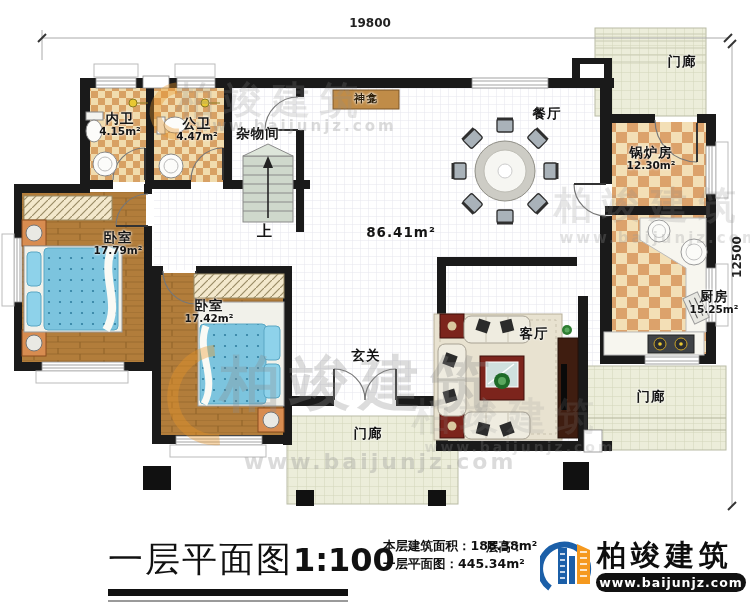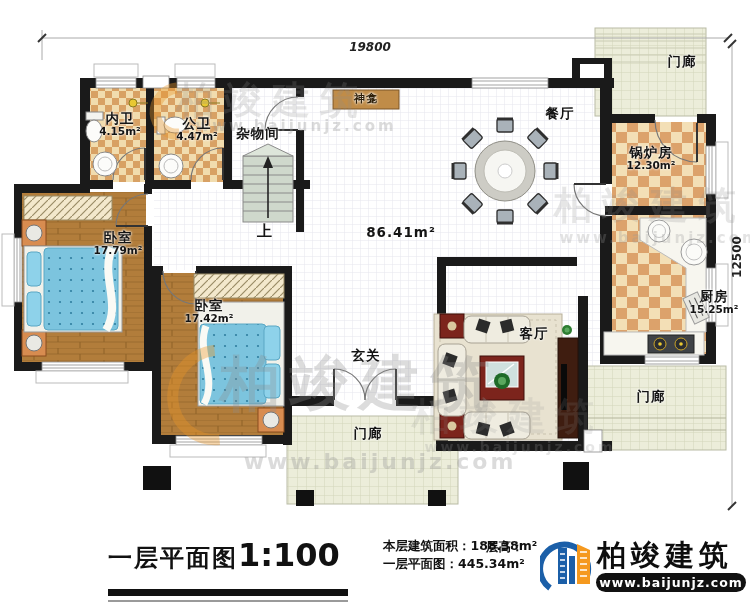--- a/index.html
+++ b/index.html
@@ -14,21 +14,21 @@
   .rlabel .ar{font-size:10.5px;display:block;letter-spacing:0;}
   .dim{position:absolute;transform:translate(-50%,-50%);font-size:12px;font-weight:bold;color:#222;z-index:6;}
   .dim.vert{transform:translate(-50%,-50%) rotate(-90deg);}
   .wm{position:absolute;transform:translate(-50%,-50%);font-weight:900;color:rgba(138,138,138,0.30);
       letter-spacing:10px;white-space:nowrap;z-index:5;pointer-events:none;}
   .wm.url{font-weight:800;letter-spacing:3px;color:rgba(150,150,150,0.34);}
   .wm-swoosh{position:absolute;border:11px solid transparent;border-left-color:rgba(235,150,40,.38);
       border-bottom-color:rgba(235,150,40,.38);border-radius:50%;transform:rotate(40deg);z-index:5;pointer-events:none;}
   
   .title-block{position:absolute;left:108px;top:536px;z-index:7;color:#111;}
-  .title-block .t{font-size:24px;font-weight:700;letter-spacing:2px;}
+  .title-block .t{font-size:35px;font-weight:400;letter-spacing:2px;}
   .title-block .s{font-size:32px;font-weight:700;}
   .title-underline{position:absolute;left:108px;top:589px;width:240px;height:7px;background:#111;z-index:7;}
   .title-underline2{position:absolute;left:108px;top:600px;width:240px;height:2px;background:#9a9a9a;z-index:7;}
   .stats{position:absolute;left:358px;top:537px;z-index:7;color:#111;font-size:12.5px;font-weight:bold;line-height:18px;white-space:nowrap;margin-left:25px;}
   .floor-h{position:absolute;left:486px;top:539px;z-index:7;color:#111;font-size:12.5px;font-weight:bold;}
   .logo{position:absolute;left:540px;top:534px;width:206px;height:68px;z-index:8;}
   .logo .glyph{position:absolute;left:0;top:2px;}
   .logo .name{position:absolute;left:57px;top:2px;font-size:29px;font-weight:900;letter-spacing:5px;color:#0d0d0d;white-space:nowrap;}
   .logo .urlbar{position:absolute;left:56px;top:39px;width:150px;height:19px;background:#111;border-radius:10px;
       color:#fff;font-size:12.5px;font-weight:bold;letter-spacing:1px;text-align:center;line-height:19px;}
@@ -365,38 +365,38 @@
 <div class="wm" style="left:360px;top:384px;font-size:60px;">柏竣建筑</div>
 <div class="wm url" style="left:380px;top:461px;font-size:22px;">www.baijunjz.com</div>
 <div class="wm-swoosh" style="left:168px;top:344px;width:76px;height:80px;"></div>
 
 <div class="wm" style="left:650px;top:205px;font-size:38px;opacity:.7;">柏竣建筑</div>
 <div class="wm url" style="left:660px;top:238px;font-size:15px;opacity:.8;">www.baijunjz.com</div>
 
 <div class="wm" style="left:508px;top:416px;font-size:38px;opacity:.55;">柏竣建筑</div>
 <div class="wm url" style="left:520px;top:447px;font-size:14px;opacity:.7;">www.baijunjz.com</div>
 
-<div class="dim" style="left:370px;top:47px;font-style:italic;">19800</div>
+<div class="dim" style="left:370px;top:23px;">19800</div>
 <div class="dim vert" style="left:737px;top:257px;">12500</div>
 
 <div class="rlabel" style="left:120px;top:124px;">
   <span class="nm">内卫</span>
   <span class="ar">4.15m²</span>
 </div>
 <div class="rlabel" style="left:197px;top:129px;">
   <span class="nm">公卫</span>
   <span class="ar">4.47m²</span>
 </div>
 <div class="rlabel" style="left:258px;top:134px;">
   <span class="nm">杂物间</span>
 </div>
 <div class="rlabel" style="left:366px;top:99px;">
   <span class="nm sm" style="color:#2e1f08;">神龛</span>
 </div>
-<div class="rlabel" style="left:547px;top:114px;margin-left:13px;">
+<div class="rlabel" style="left:547px;top:114px;">
   <span class="nm">餐厅</span>
 </div>
 <div class="rlabel" style="left:651px;top:158px;">
   <span class="nm">锅炉房</span>
   <span class="ar">12.30m²</span>
 </div>
 <div class="rlabel" style="left:682px;top:62px;">
   <span class="nm">门廊</span>
 </div>
 <div class="rlabel" style="left:118px;top:243px;">

